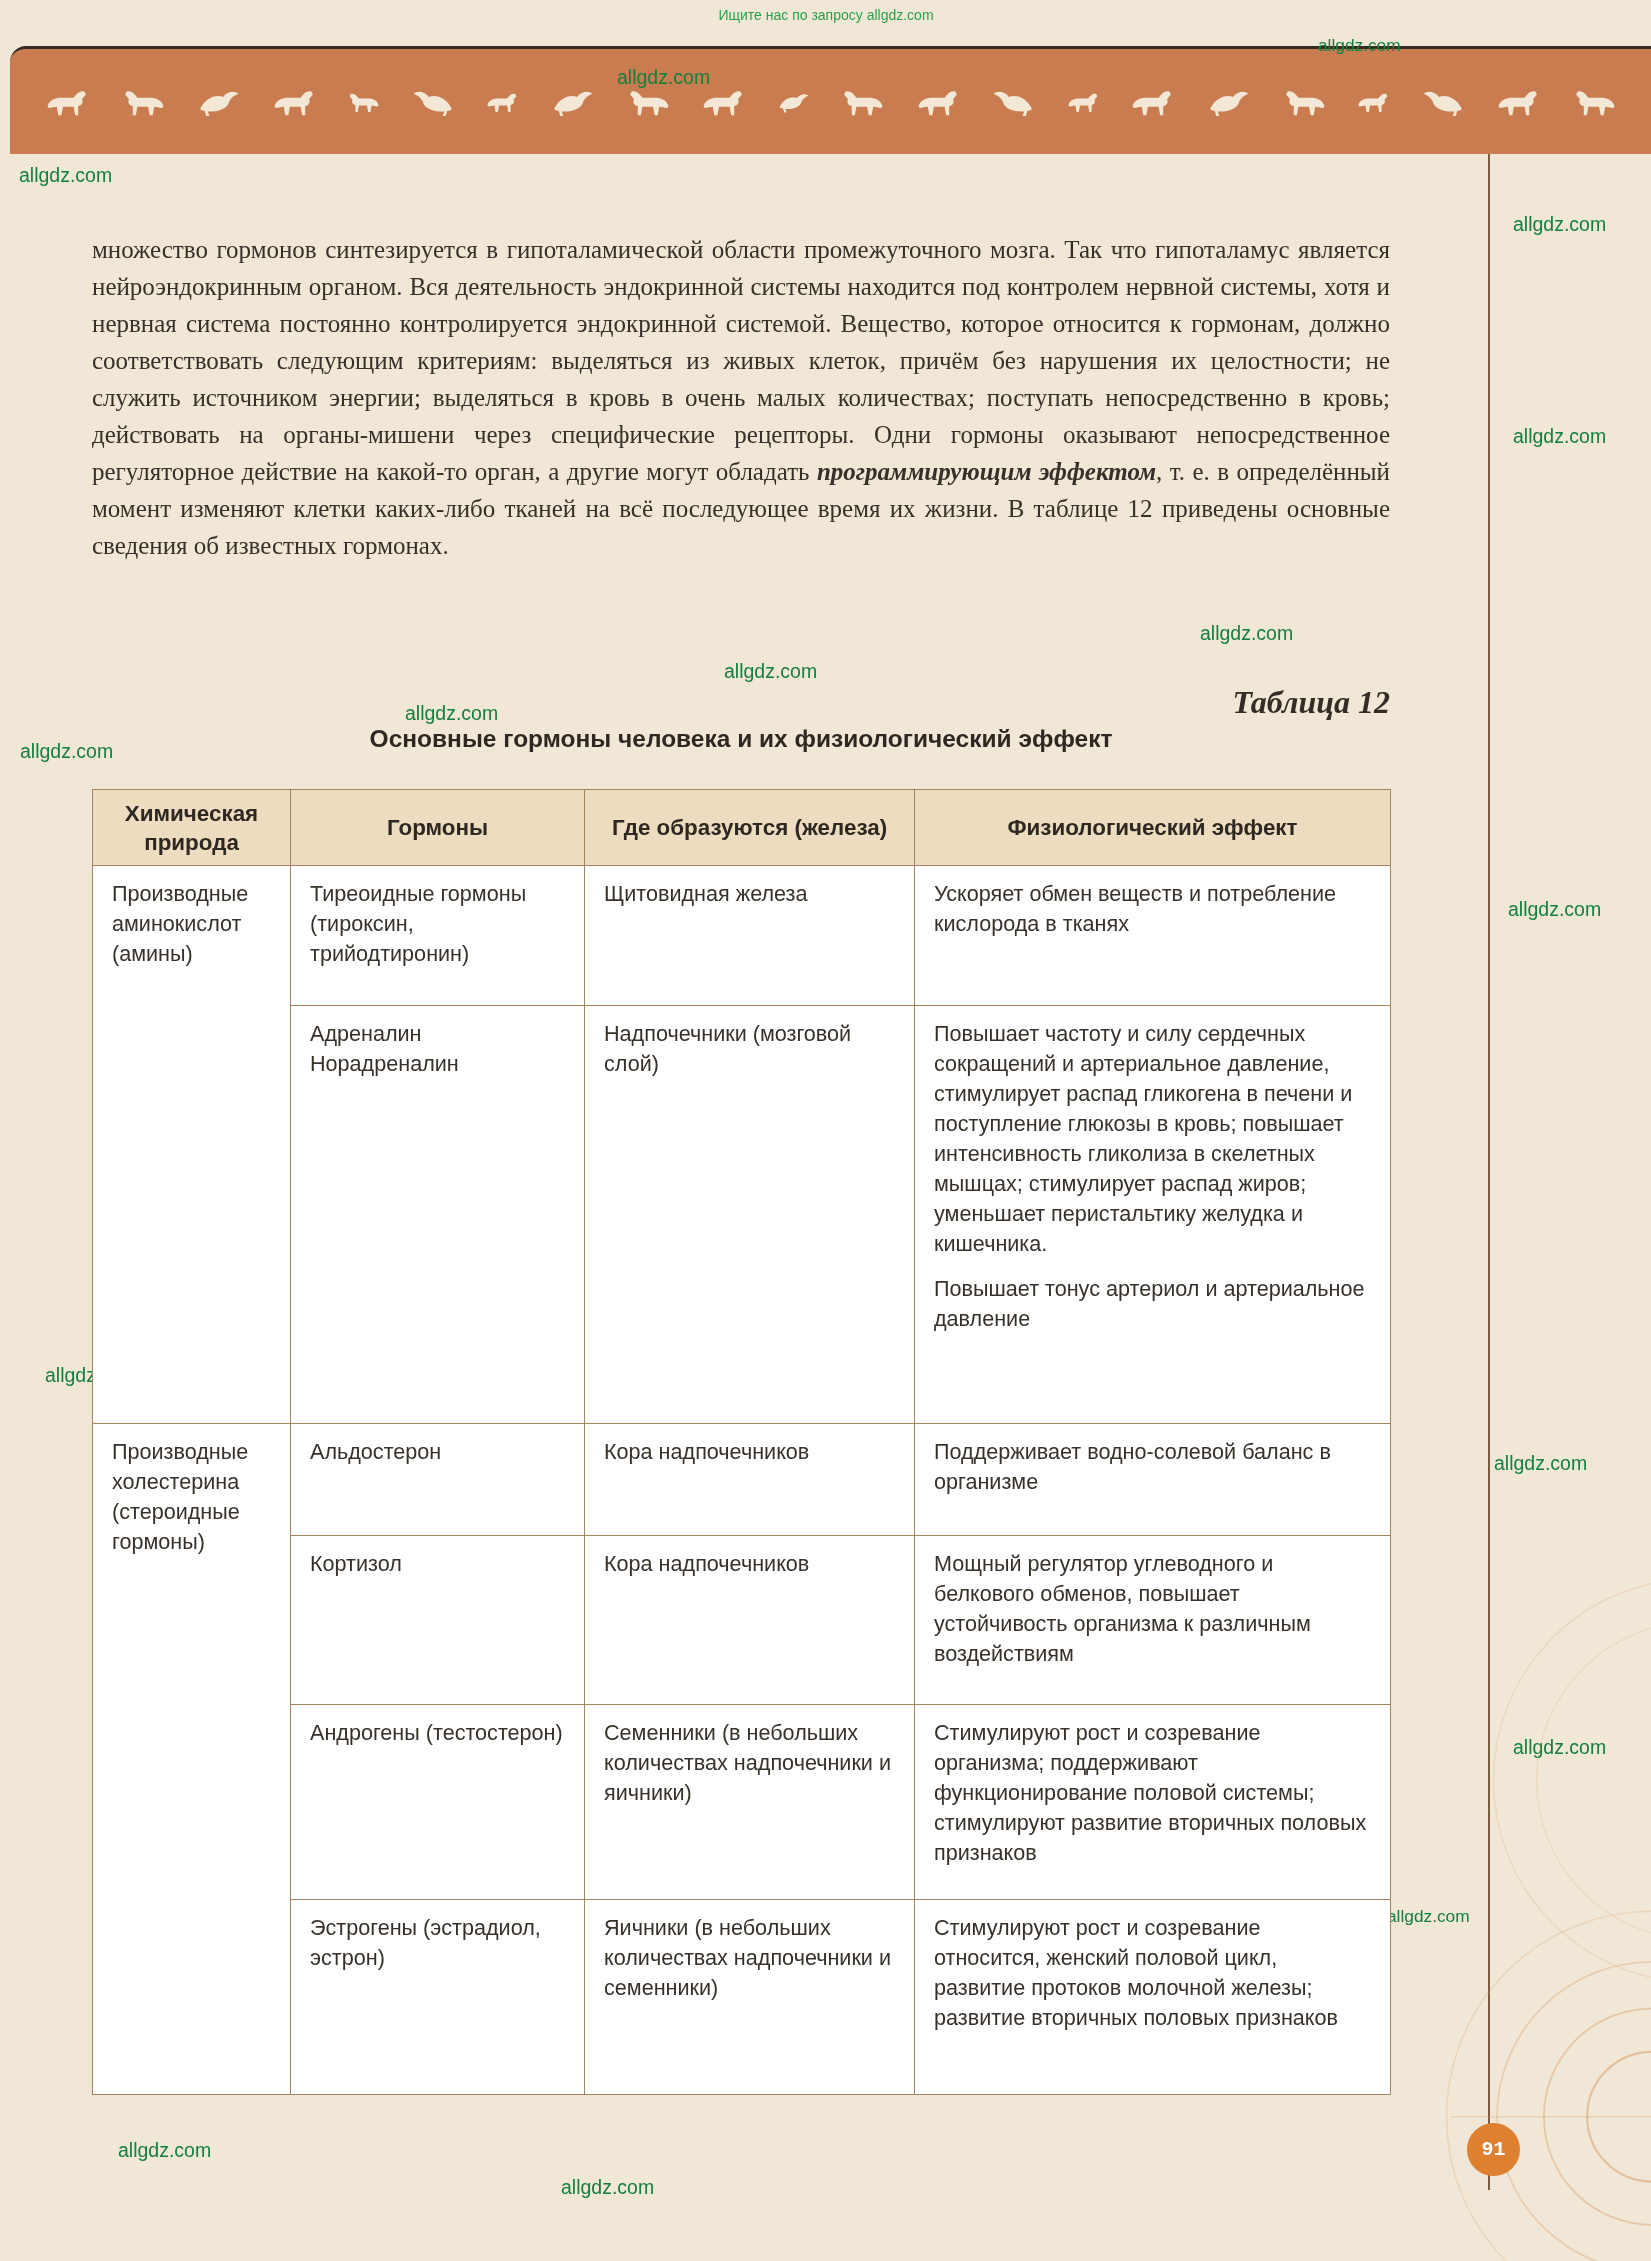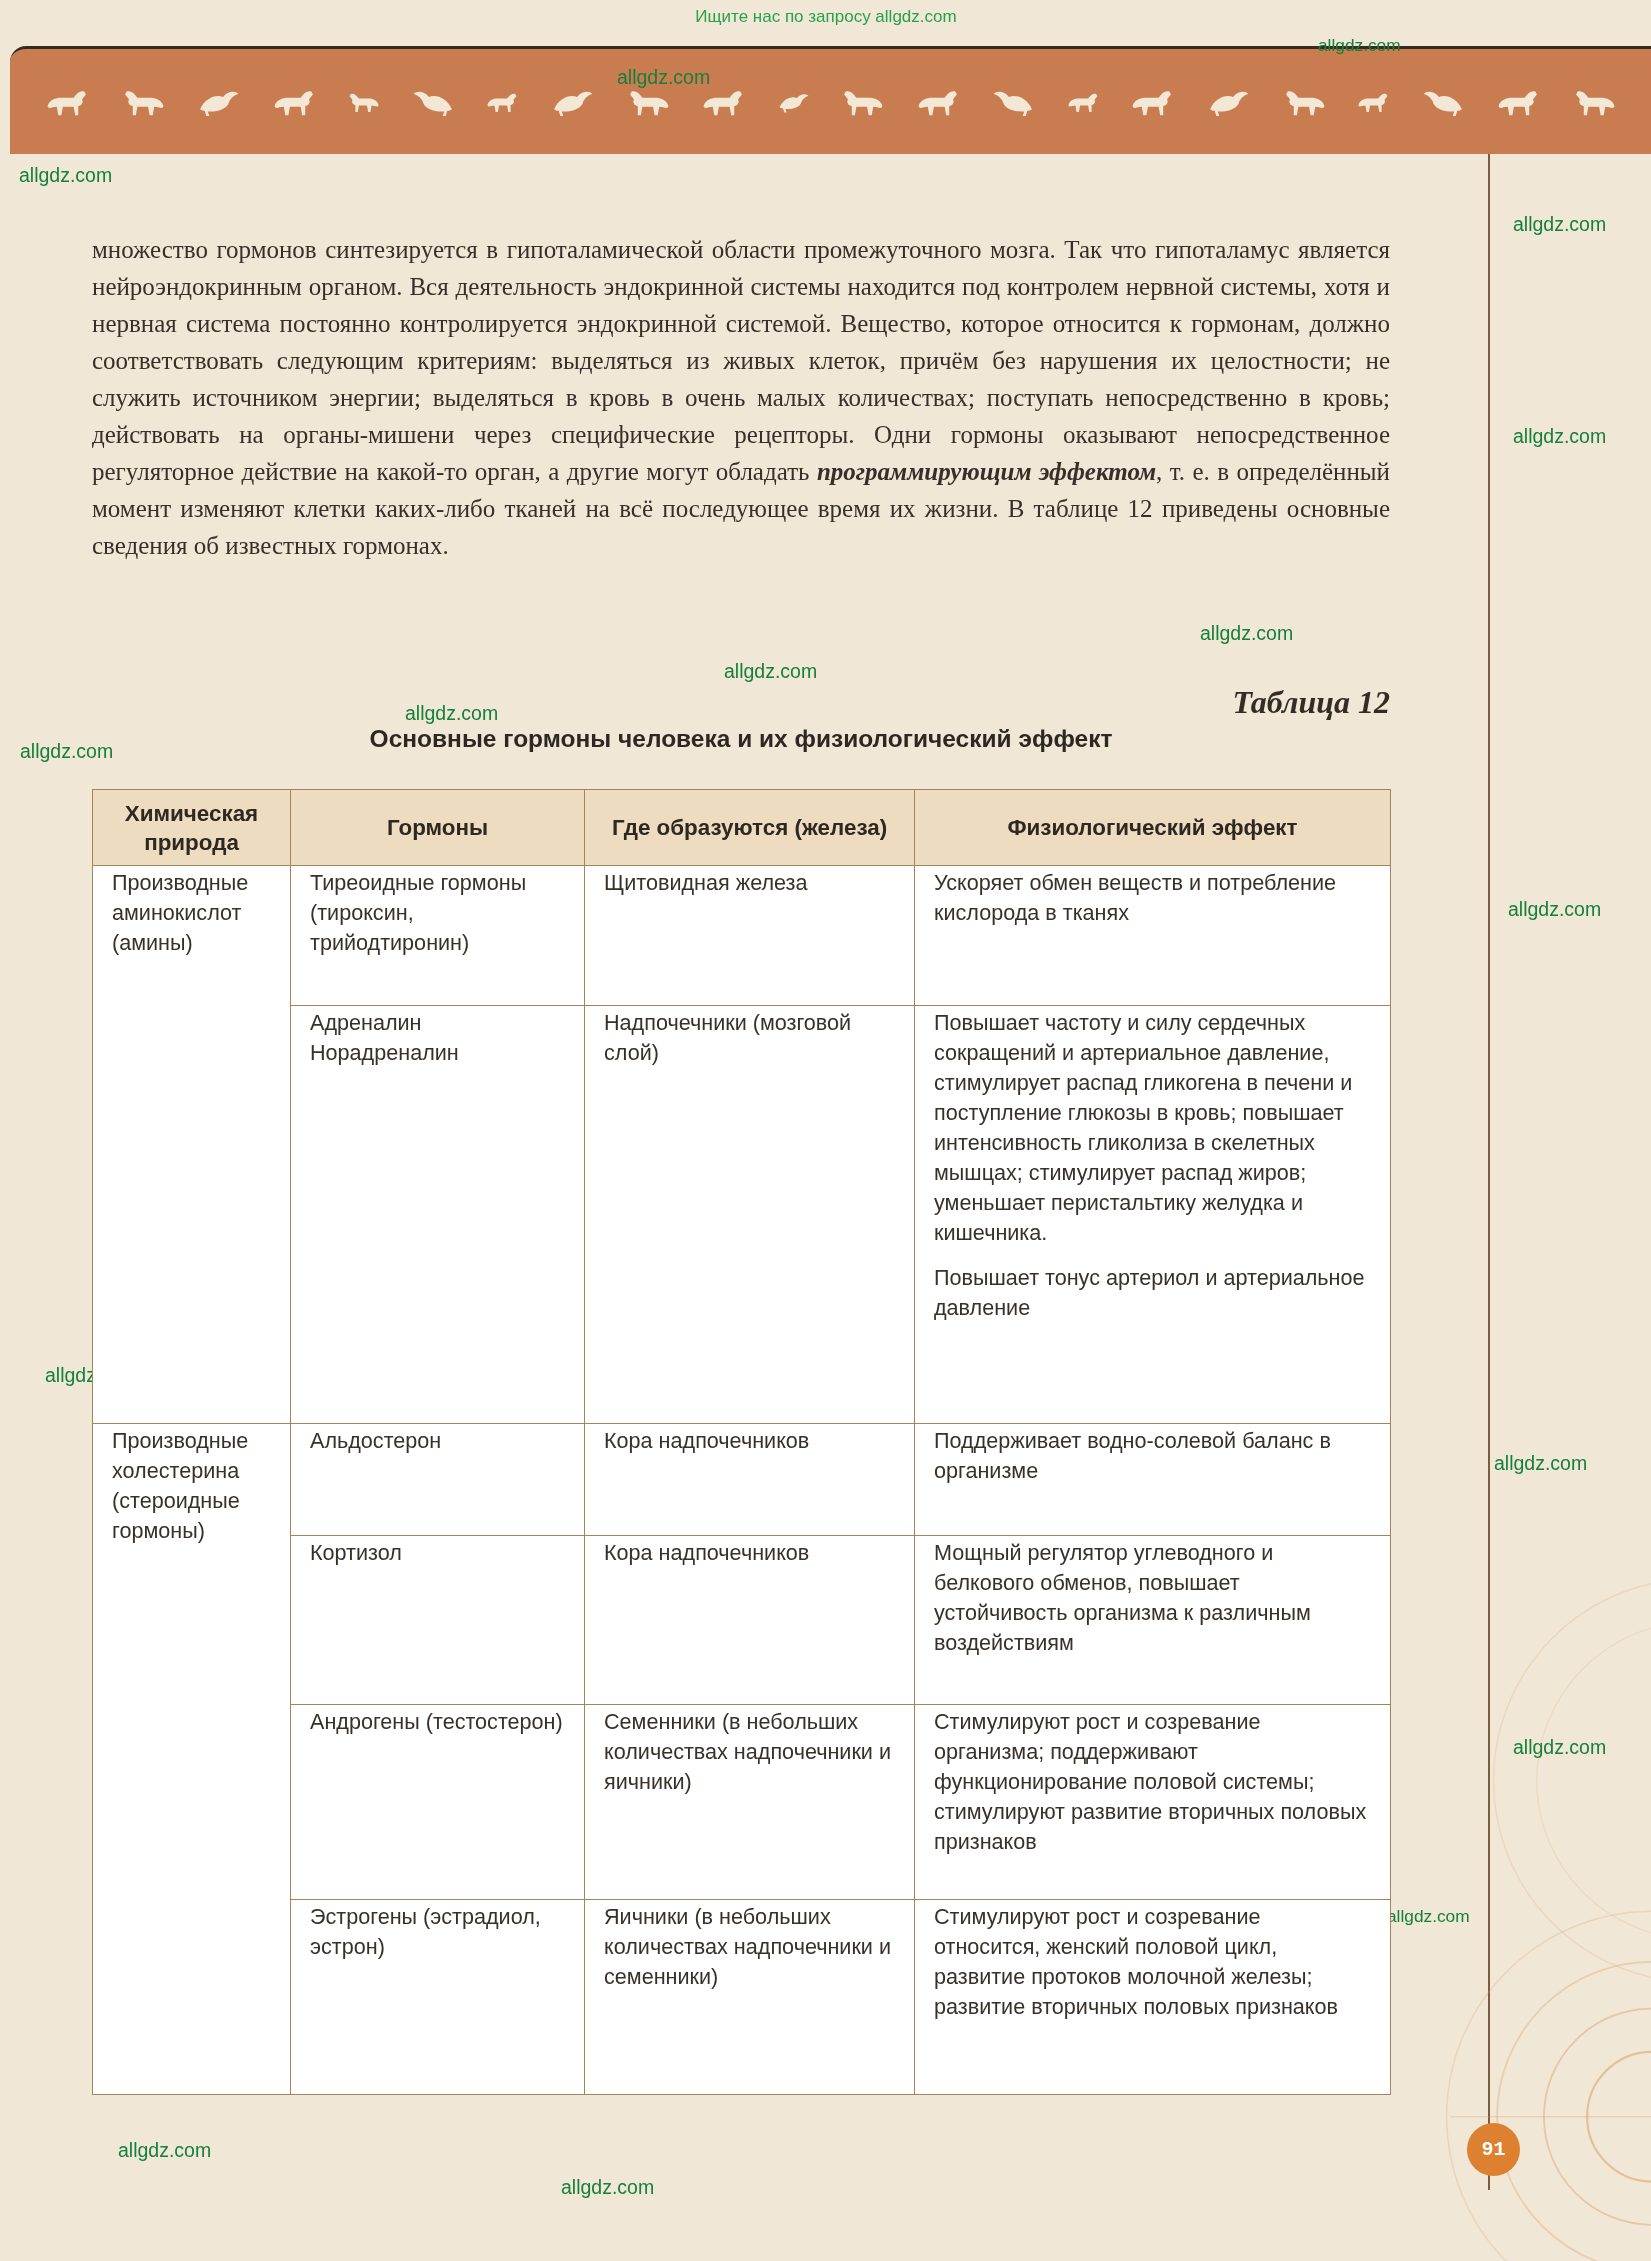--- a/index.html
+++ b/index.html
@@ -8,21 +8,21 @@
     width:1652px;height:2261px;
     background:#f1e7d6;
     overflow:hidden;
     font-family:"Liberation Sans",sans-serif;
   }
   
   .top-banner{
     position:absolute;top:7.2px;left:0;width:100%;
     text-align:center;
     font-family:"Liberation Sans",sans-serif;
-    font-size:17px;font-weight:500;color:#27a24c;
+    font-size:14px;font-weight:500;color:#27a24c;
   }
   .bottom-banner{
     position:absolute;top:2225px;left:0;width:100%;
     text-align:center;
     font-size:21.6px;font-weight:500;color:#27a24c;
   }
   
   .band{
     position:absolute;left:10px;right:0;top:46px;height:108px;
     background:#c97c4f;
@@ -66,21 +66,21 @@
   table.hormones{
     position:absolute;left:92px;top:756px;width:1298px;
     border-collapse:collapse;table-layout:fixed;
     background:#ffffff;
     font-family:"Liberation Sans",sans-serif;
     font-size:21.6px;line-height:30px;color:#37312a;margin-top:33px;
   }
   table.hormones th,table.hormones td{
     border:1.4px solid #a3845d;
     vertical-align:top;
-    padding:2px 19px;
+    padding:13px 19px;
     box-sizing:border-box;
   }
   table.hormones th{
     background:#eedcc0;
     vertical-align:middle;text-align:center;
     font-weight:700;font-size:22.4px;line-height:29px;color:#2e2822;
     padding:8.7px 7.2px;
   }
   table.hormones td p{margin:0 0 14.4px 0;}
   table.hormones td p:last-child{margin-bottom:0;}

